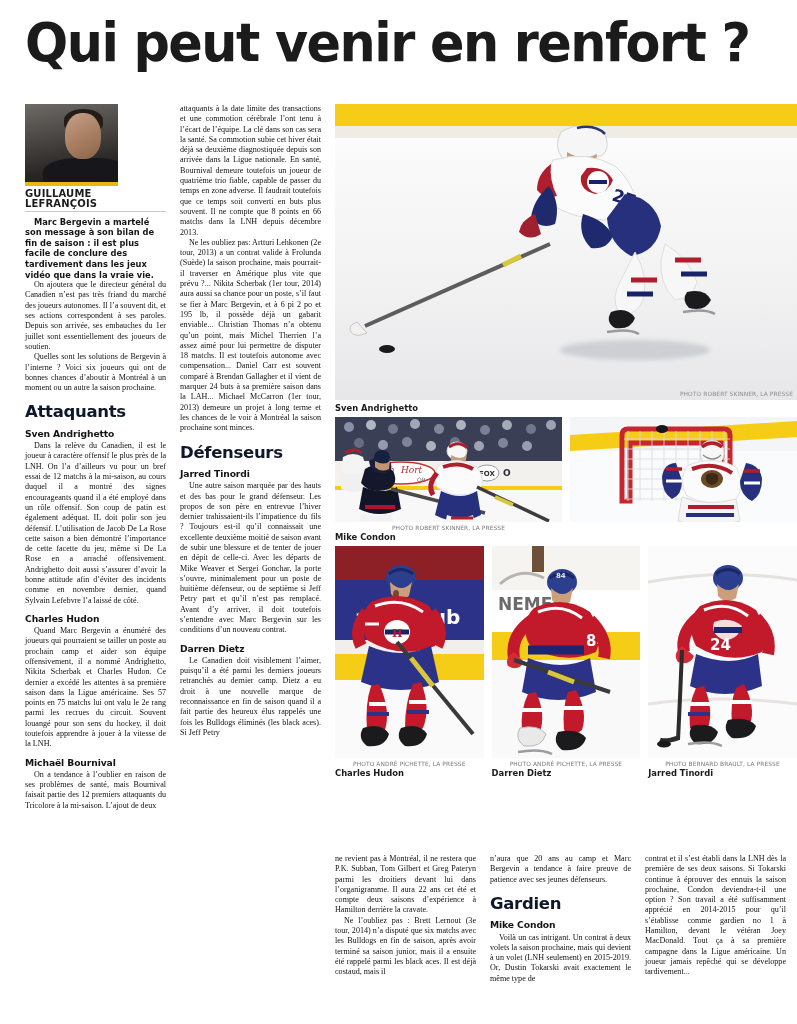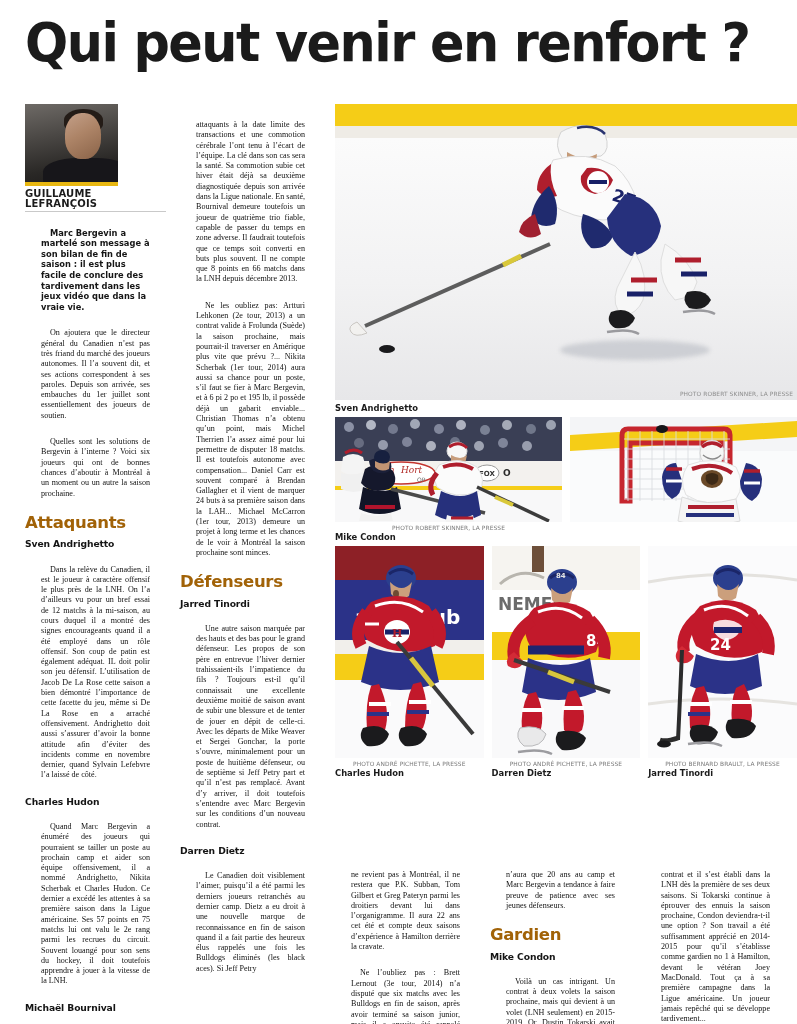--- a/index.html
+++ b/index.html
@@ -36,21 +36,21 @@
 
   .col{
     position:absolute;
     top:0;
     width:141px;
     font-size:8.1px;
     line-height:10.3px;
     text-align:justify;
     color:#111;
   }
-  .col p{margin:16px;text-indent:9px;}
+  .col p{margin:0;text-indent:9px;}
   .col p.noind{text-indent:0;}
 
   #col1{left:0;}
   #col2{left:155px;}
   #col3{left:310px;}
   #col4{left:465px;}
   #col5{left:620px;}
 
   
   #col3,#col4,#col5{top:750px;height:175px;}
@@ -91,21 +91,21 @@
     color:#161616;text-align:left;
     margin:0 0 9px 0;
   }
 
   
   .sec-head{
     font-family:"DejaVu Sans",sans-serif;
     font-weight:bold;
     font-size:16.5px;
     line-height:1;
-    color:#a16207;
+    color:#0f172a;
     margin:11px 0 7px 0;
     letter-spacing:-0.3px;
   }
   .sub-head{
     font-family:"DejaVu Sans",sans-serif;
     font-weight:bold;
     font-size:9.2px;
     line-height:1;
     color:#141414;
     margin:8px 0 3px 0;

